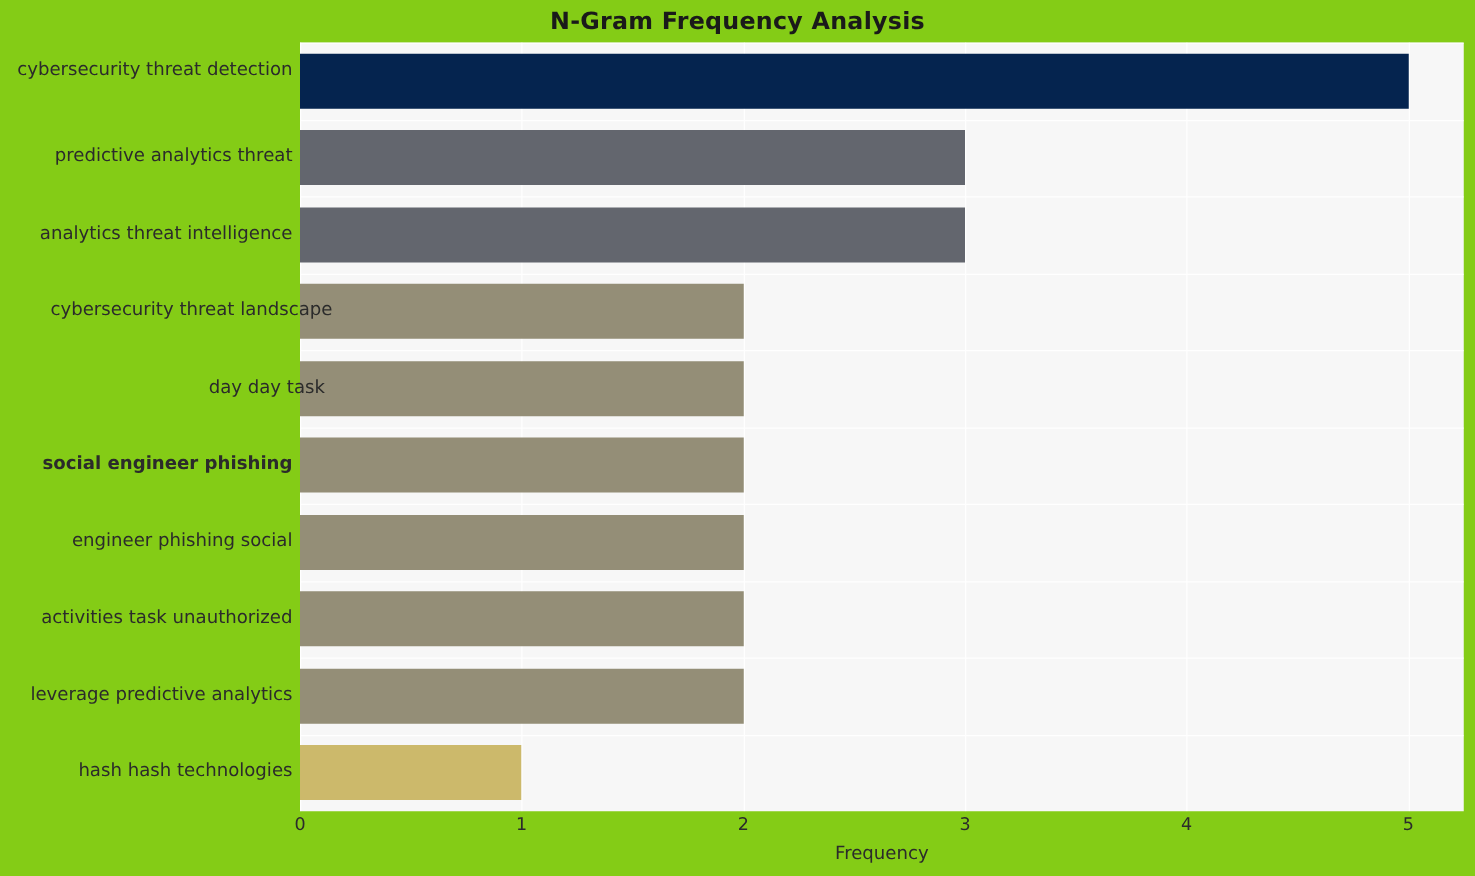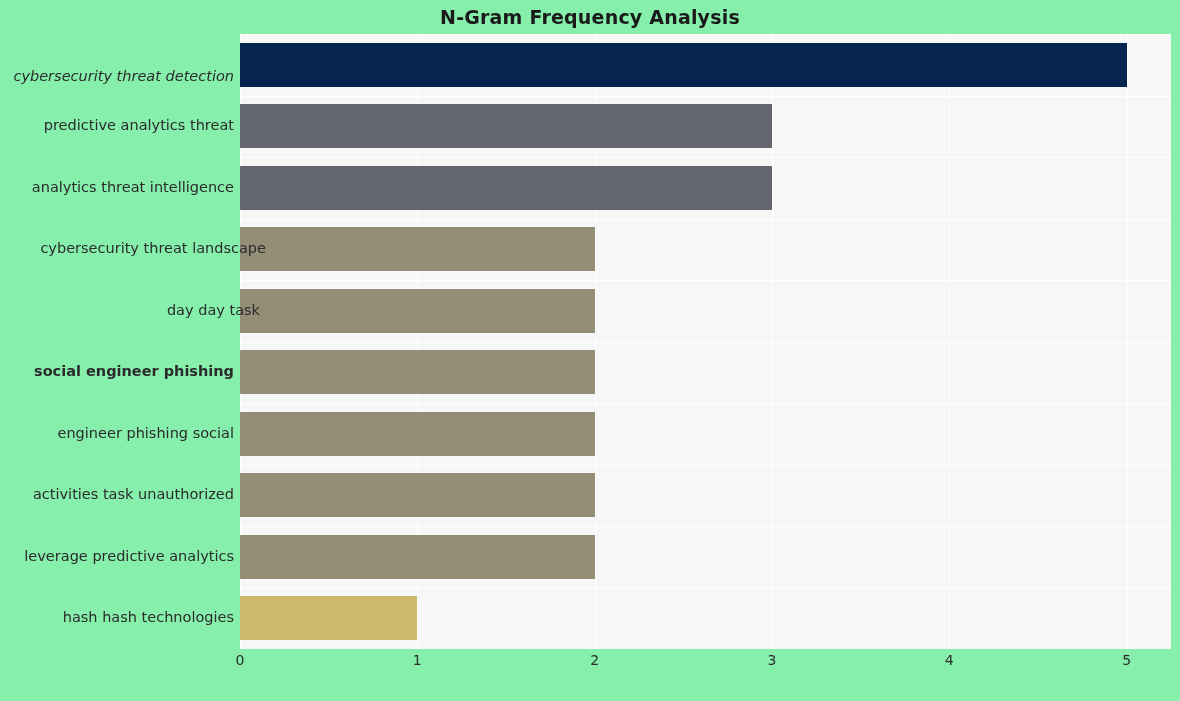--- a/index.html
+++ b/index.html
@@ -11,21 +11,21 @@
     width: 1180px;
     height: 701px;
     font-family: "DejaVu Sans", sans-serif;
     color: #222222;
     overflow: hidden;
   }
   .figure {
     position: relative;
     width: 1180px;
     height: 701px;
-    background: #86efac;
+    background: #84cc16;
   }
   .chart-title {
     position: absolute;
     left: 0;
     top: 6px;
     width: 1180px;
     text-align: center;
     font-size: 19px;
     font-weight: bold;
     color: #1a1a1a;
@@ -117,34 +117,35 @@
       <div class="bar" title="cybersecurity threat landscape: 2" style="width: 354.667px; top: 193.25px; background: rgb(148, 142, 119);"></div>
       <div class="bar" title="day day task: 2" style="width: 354.667px; top: 254.75px; background: rgb(148, 142, 119);"></div>
       <div class="bar" title="social engineer phishing: 2" style="width: 354.667px; top: 316.25px; background: rgb(148, 142, 119);"></div>
       <div class="bar" title="engineer phishing attack: 2" style="width: 354.667px; top: 377.75px; background: rgb(148, 142, 119);"></div>
       <div class="bar" title="activities like unauthorized: 2" style="width: 354.667px; top: 439.25px; background: rgb(148, 142, 119);"></div>
       <div class="bar" title="leverage predictive analytics: 2" style="width: 354.667px; top: 500.75px; background: rgb(148, 142, 119);"></div>
       <div class="bar" title="hash tool technologies: 1" style="width: 177.333px; top: 562.25px; background: rgb(204, 185, 107);"></div>
     </div>
 
   <div id="ylabels">
-      <div class="ytick-label" style="top: 68px; left: 0px; width: 234px; font-style: italic;">cybersecurity threat detection</div>
+      <div class="ytick-label" style="top: 48px; left: 0px; width: 234px;">cybersecurity threat detection</div>
       <div class="ytick-label" style="top: 117.25px; left: 0px; width: 234px; text-align: right;">predictive analytics threat</div>
       <div class="ytick-label" style="top: 178.75px; left: 0px; width: 234px;">analytics threat intelligence</div>
       <div class="ytick-label" style="top: 240.25px; left: 0px; width: 234px; padding-left: 32px;">cybersecurity threat landscape</div>
       <div class="ytick-label" style="top: 301.75px; left: 0px; width: 234px; margin-left: 26px;">day day task</div>
       <div class="ytick-label" style="top: 363.25px; left: 0px; width: 234px; font-weight: bold;">social engineer phishing</div>
       <div class="ytick-label" style="top: 424.75px; left: 0px; width: 234px;">engineer phishing social</div>
       <div class="ytick-label" style="top: 486.25px; left: 0px; width: 234px;">activities task unauthorized</div>
       <div class="ytick-label" style="top: 547.75px; left: 0px; width: 234px;">leverage predictive analytics</div>
       <div class="ytick-label" style="top: 609.25px; left: 0px; width: 234px;">hash hash technologies</div>
     </div>
   <div id="xlabels">
       <div class="xtick-label" style="left: 220px;">0</div>
       <div class="xtick-label" style="left: 397.333px;">1</div>
       <div class="xtick-label" style="left: 574.667px;">2</div>
       <div class="xtick-label" style="left: 752px;">3</div>
       <div class="xtick-label" style="left: 929.333px;">4</div>
       <div class="xtick-label" style="left: 1106.67px;">5</div>
     </div>
 
+  <div class="xaxis-title">Frequency</div>
 
 </div>
 
 </body></html>

